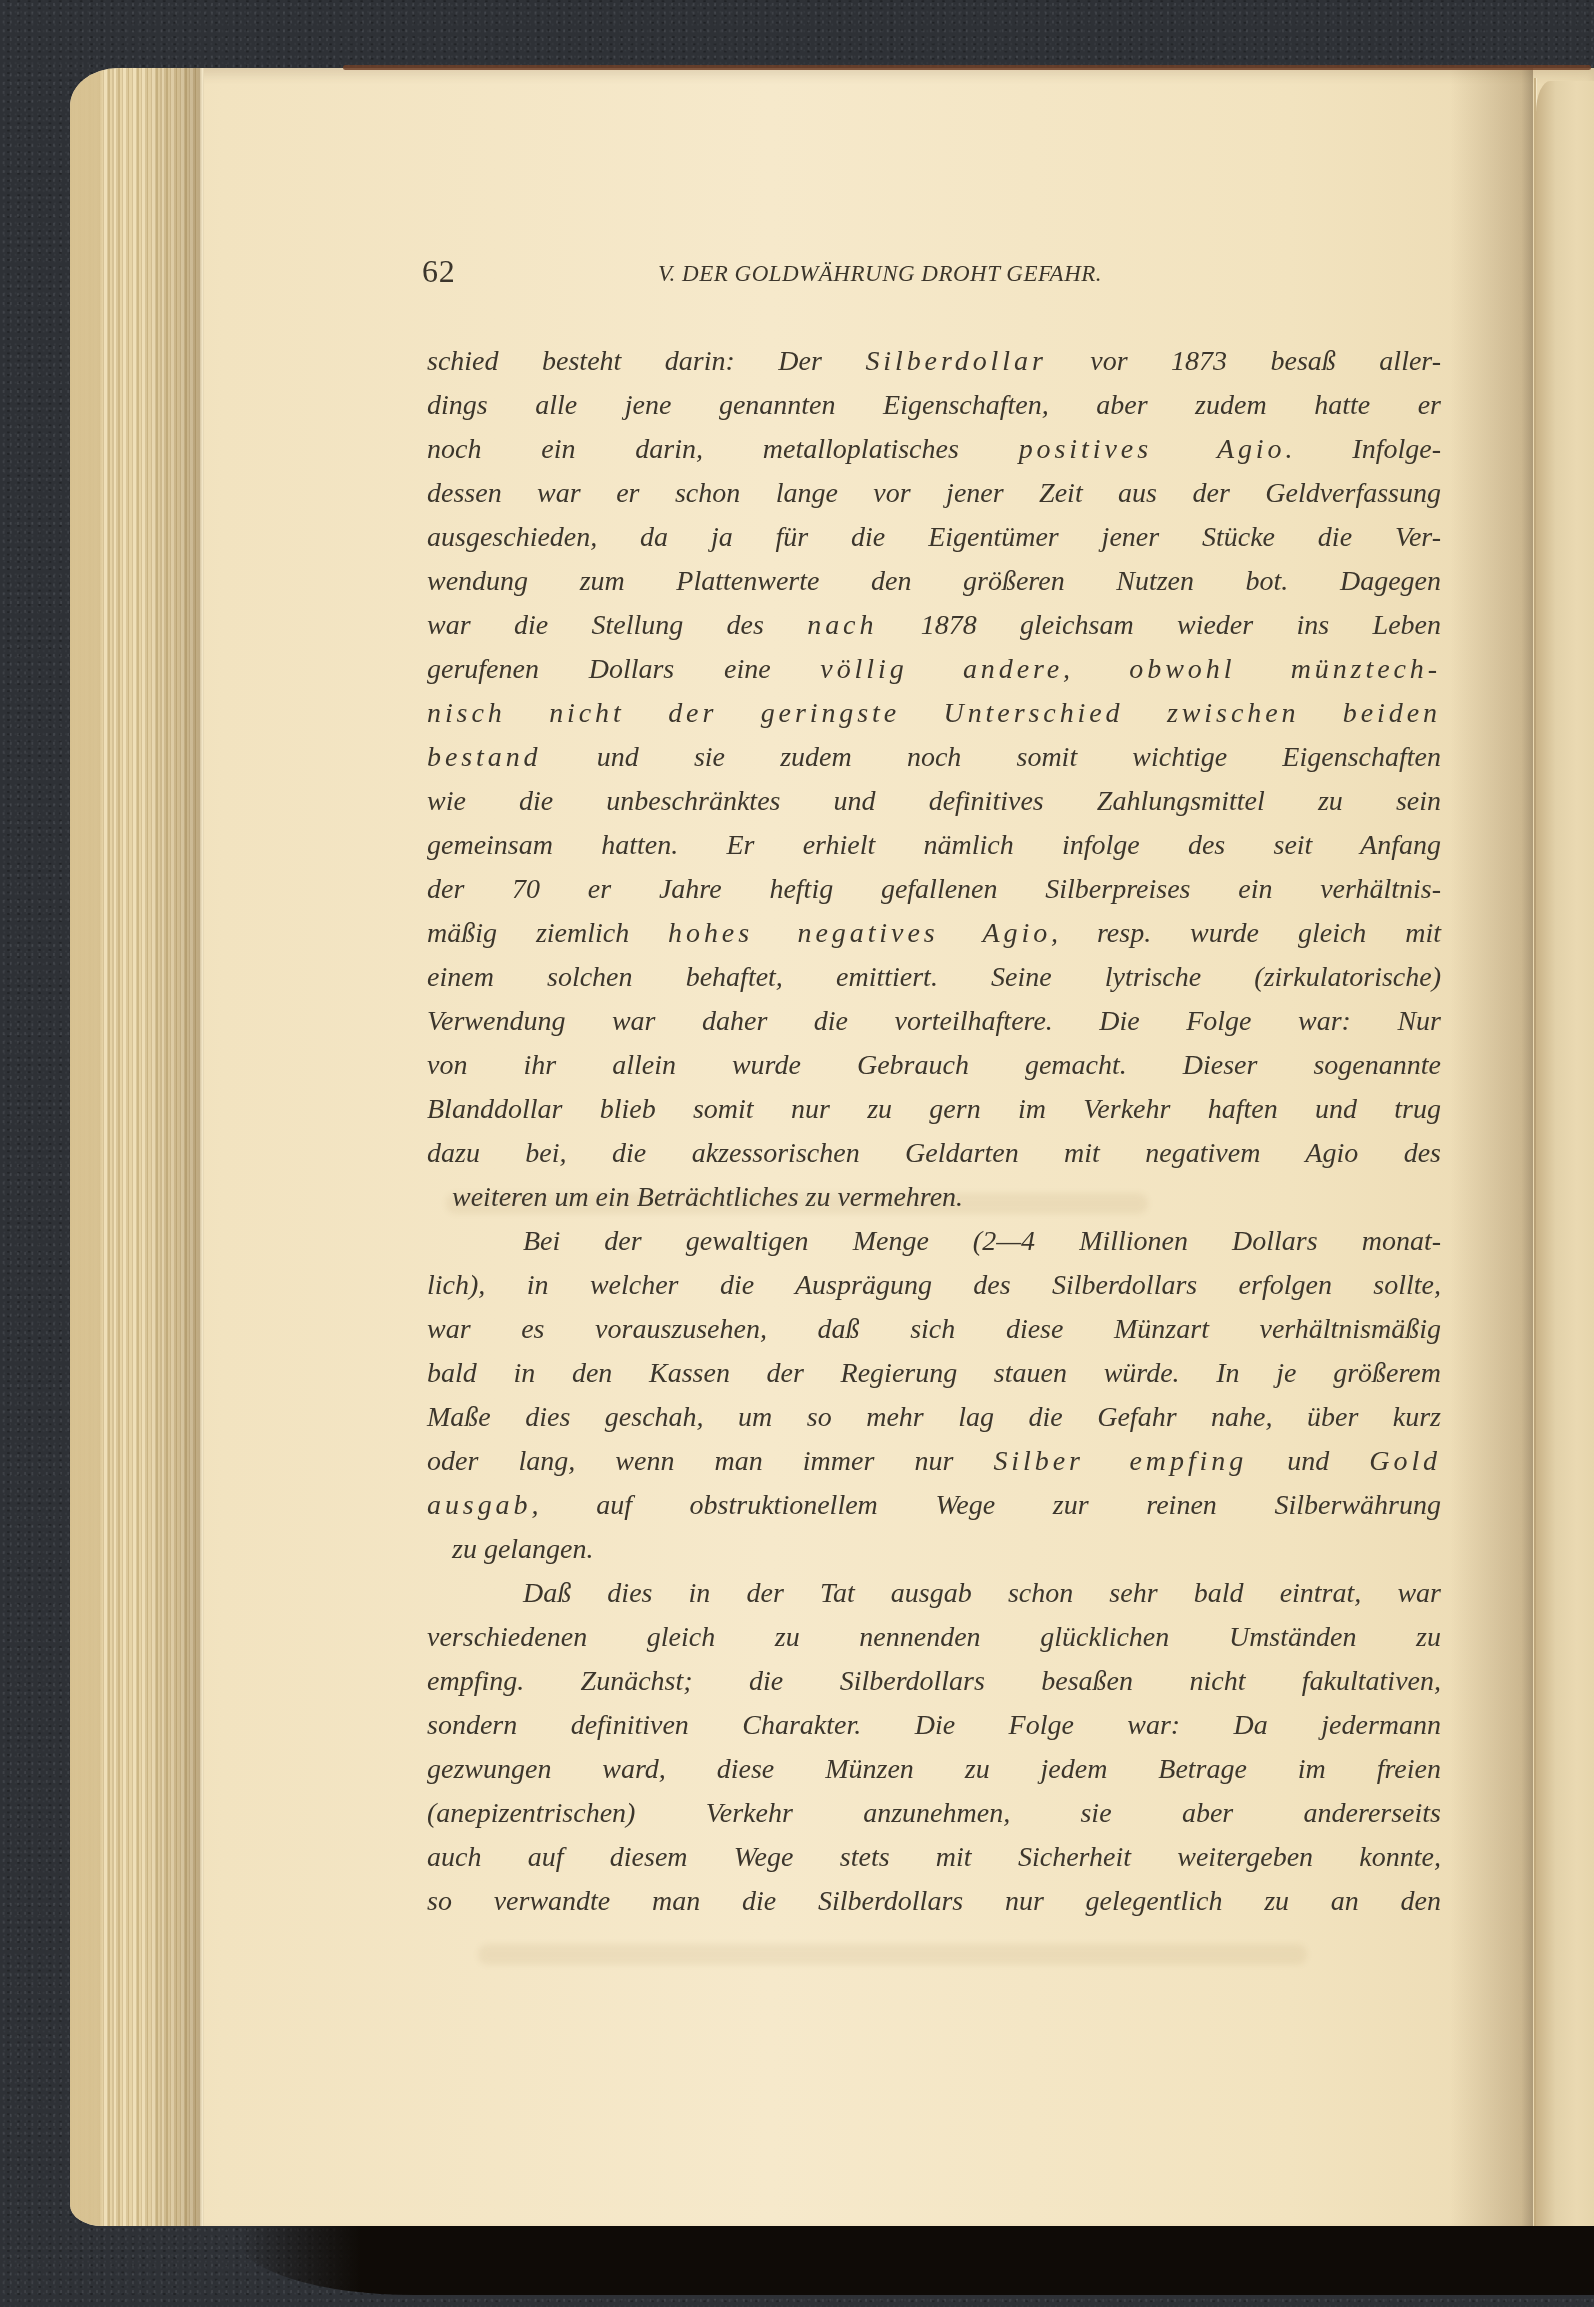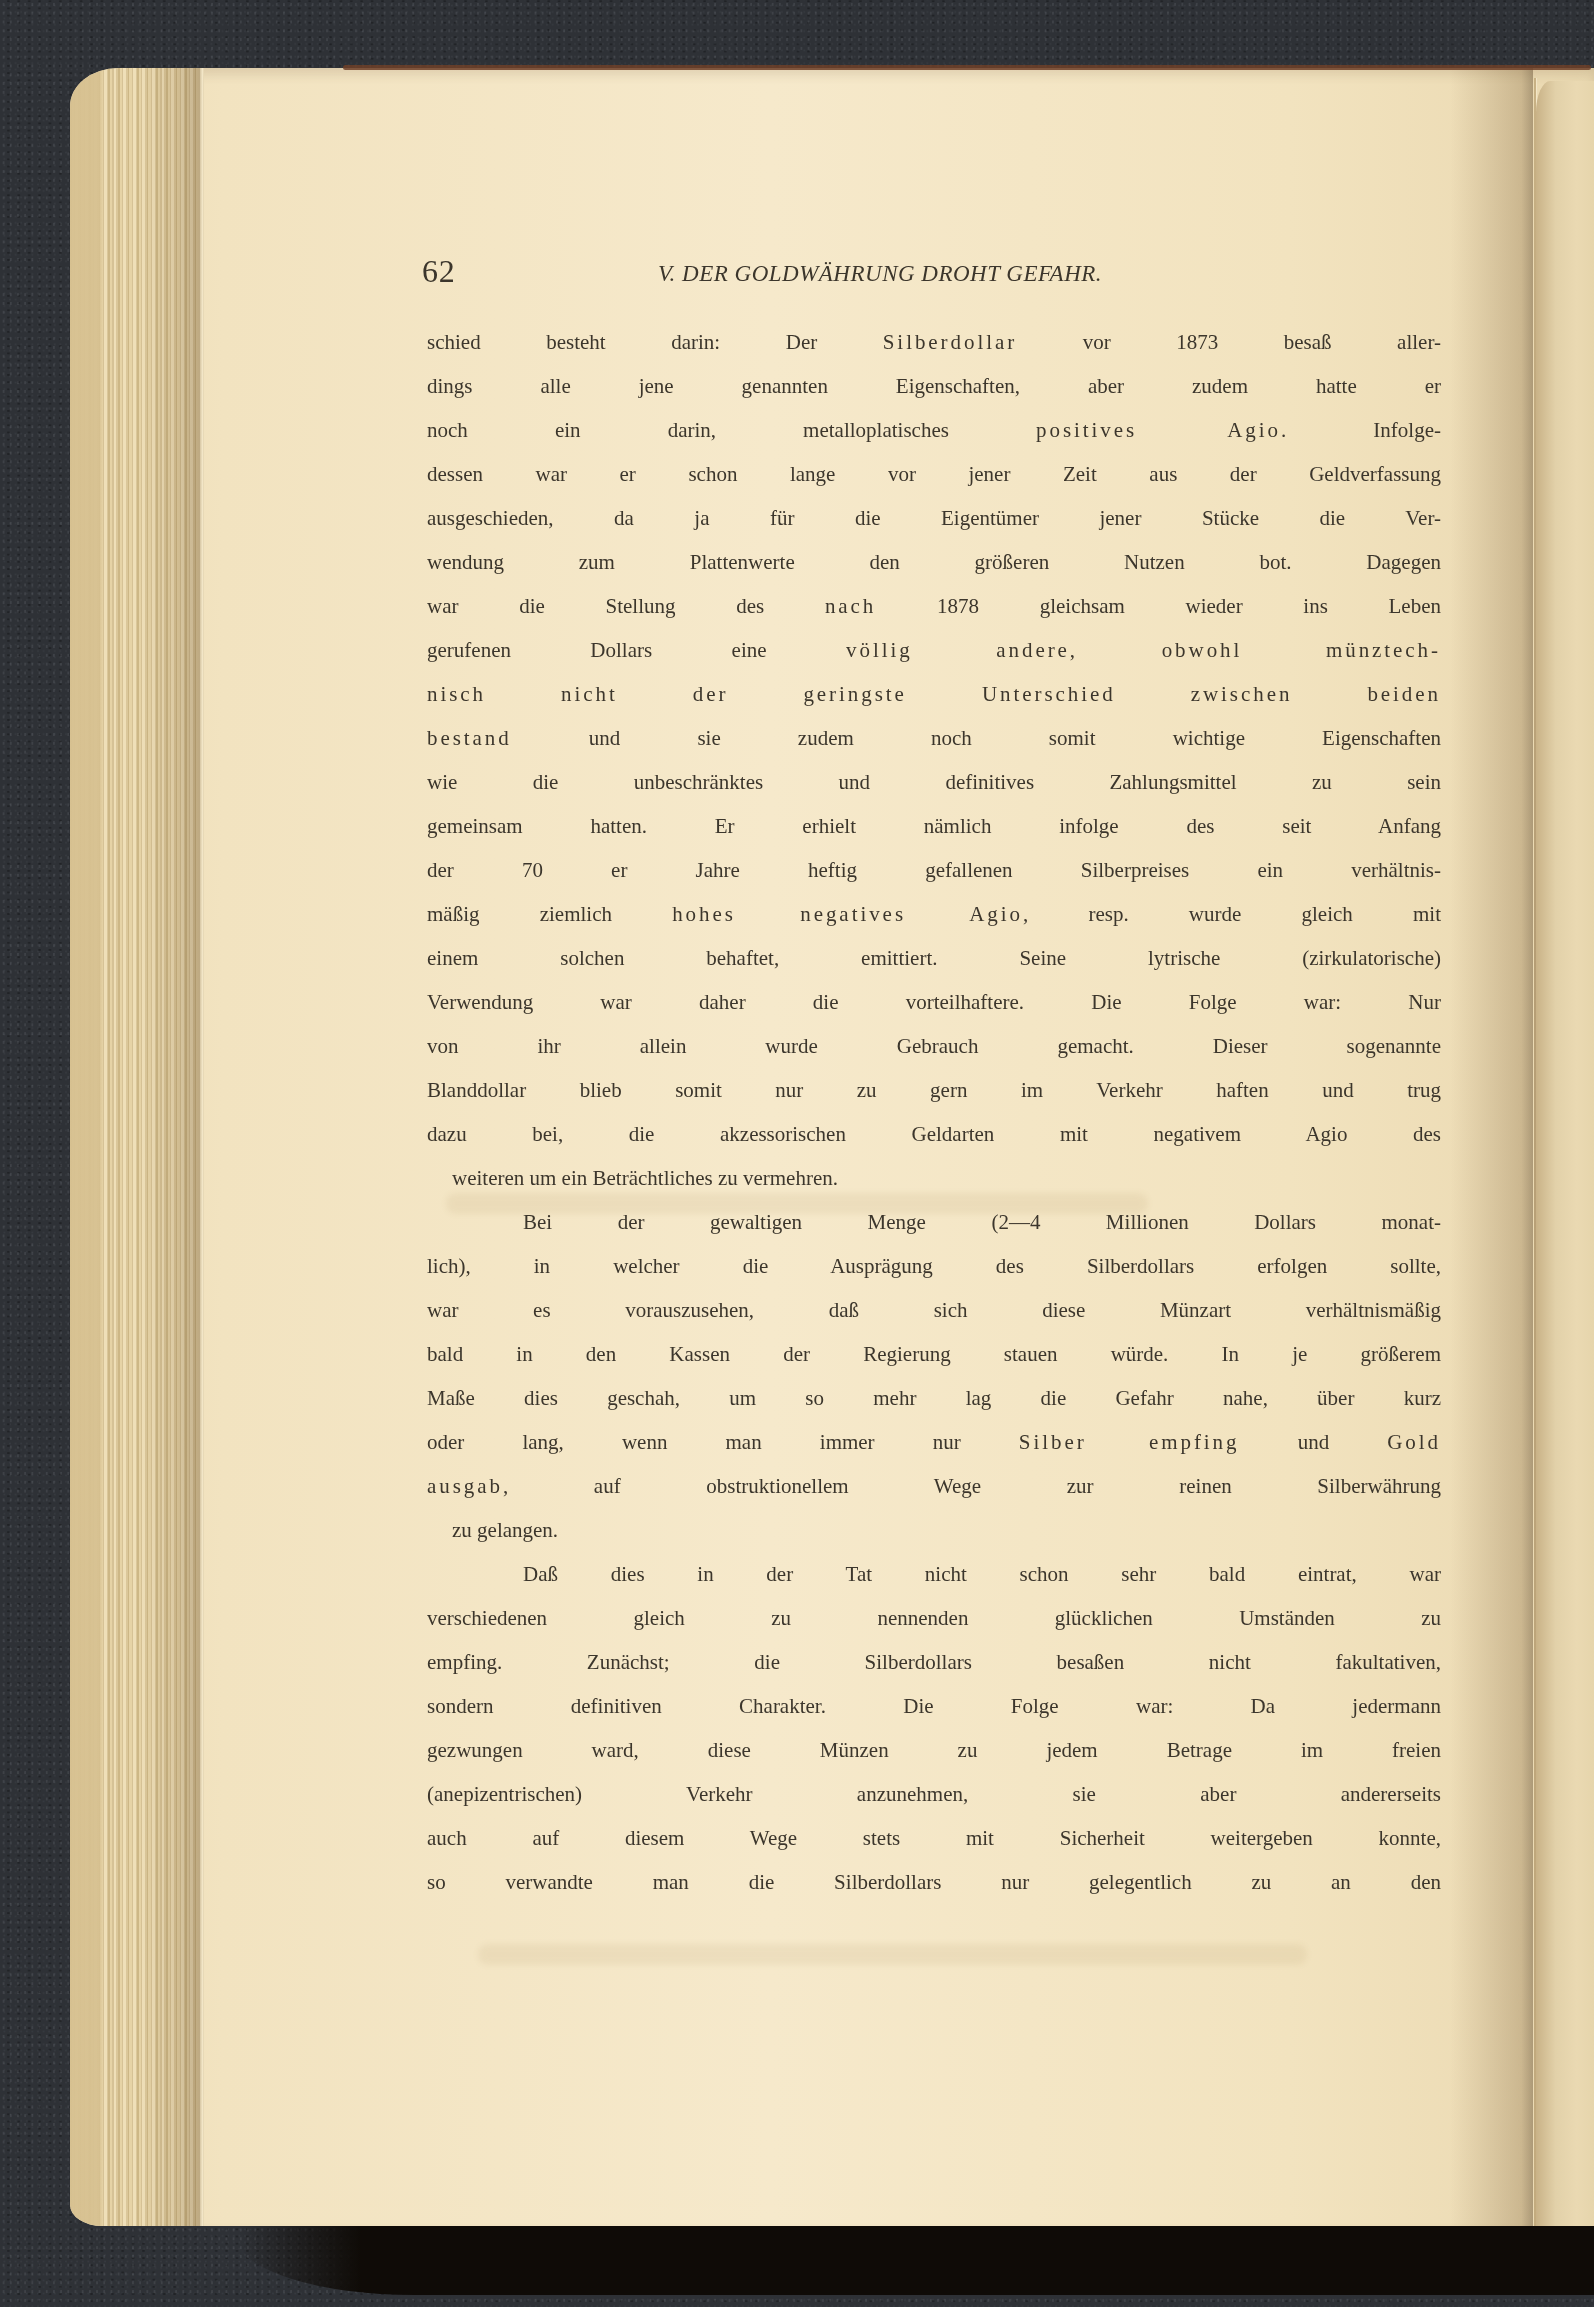--- a/index.html
+++ b/index.html
@@ -52,22 +52,22 @@
   .ghost{position:absolute;height:21px;background:var(--ghost,#8a6a30);opacity:.08;filter:blur(3.2px);border-radius:9.6px;}
   .ghost.g1{left:446px;top:1193px;width:702px;}
   .ghost.g2{left:478px;top:1944px;width:829px;}
 
   
   .running-head-row{position:absolute;left:438px;top:252px;width:1014px;height:40px;color:var(--ink,#3c362c);}
   .page-number{position:absolute;left:-16px;top:0;font-size:32px;line-height:38px;letter-spacing:0.8px;}
   .running-header{position:absolute;left:220px;top:5.6px;font-size:23px;line-height:32px;letter-spacing:0.5px;white-space:nowrap;font-style:italic;}
 
   
-  .body-text{position:absolute;left:427px;top:320px;width:1014px;color:var(--ink,#3c362c);
-    font-size:21px;}
+  .body-text{position:absolute;left:427px;top:339px;width:1014px;color:var(--ink,#3c362c);
+    font-size:28px;font-style:italic;}
   .para{margin:0;}
   .line{height:44px;line-height:44px;text-align:justify;text-align-last:justify;white-space:normal;
     text-rendering:optimizeLegibility;}
   .line.last{text-align-last:left;margin-left:25px;}
   .line.indent{text-indent:96px;}
   .gesperrt{letter-spacing:0.14em;word-spacing:0.06em;}
 </style>
 </head>
 <body>
 
@@ -118,21 +118,21 @@
         <div class="line indent"><span>Bei der gewaltigen Menge (2—4 Millionen Dollars monat-</span></div>
         <div class="line"><span>lich), in welcher die Ausprägung des Silberdollars erfolgen sollte,</span></div>
         <div class="line"><span>war es vorauszusehen, daß sich diese Münzart verhältnismäßig</span></div>
         <div class="line"><span>bald in den Kassen der Regierung stauen würde. In je größerem</span></div>
         <div class="line"><span>Maße dies geschah, um so mehr lag die Gefahr nahe, über kurz</span></div>
         <div class="line"><span>oder lang, wenn man immer nur </span><span class="gesperrt">Silber empfing</span><span> und </span><span class="gesperrt">Gold</span></div>
         <div class="line"><span class="gesperrt">ausgab</span><span>, auf obstruktionellem Wege zur reinen Silberwährung</span></div>
         <div class="line last"><span>zu gelangen.</span></div>
       </div>
       <div class="para">
-        <div class="line indent"><span>Daß dies in der Tat nicht schon sehr bald eintrat, war</span></div>
+        <div class="line indent"><span>Daß dies in der Tat ausgab schon sehr bald eintrat, war</span></div>
         <div class="line"><span>verschiedenen gleich zu nennenden glücklichen Umständen zu</span></div>
         <div class="line"><span>empfing. Zunächst; die Silberdollars besaßen nicht fakultativen,</span></div>
         <div class="line"><span>sondern definitiven Charakter. Die Folge war: Da jedermann</span></div>
         <div class="line"><span>gezwungen ward, diese Münzen zu jedem Betrage im freien</span></div>
         <div class="line"><span>(anepizentrischen) Verkehr anzunehmen, sie aber andererseits</span></div>
         <div class="line"><span>auch auf diesem Wege stets mit Sicherheit weitergeben konnte,</span></div>
         <div class="line"><span>so verwandte man die Silberdollars nur gelegentlich zu an den</span></div>
       </div>
     </div>
 </div>

